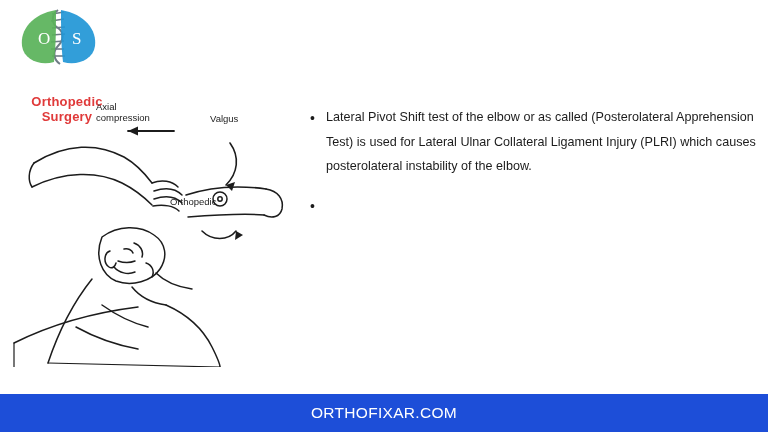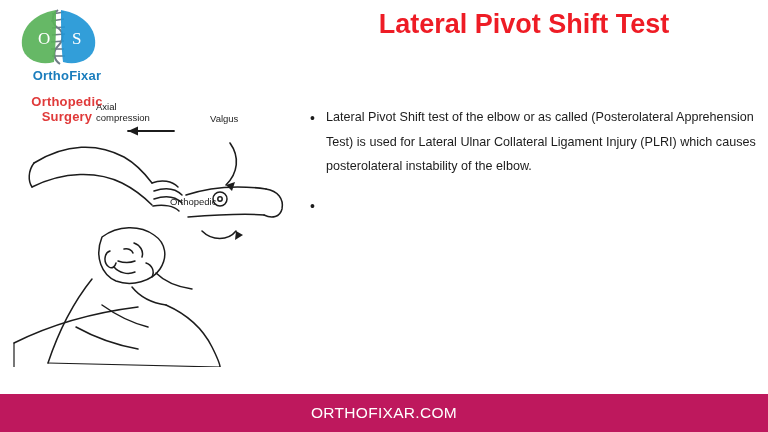--- a/index.html
+++ b/index.html
@@ -119,21 +119,21 @@
     color: #1c1c1c;
   }
 
   
   .footer {
     position: absolute;
     left: 0;
     bottom: 0;
     width: 768px;
     height: 38px;
-    background: #be185d;
+    background: #1d4ed8;
     display: flex;
     align-items: center;
     justify-content: center;
   }
   .footer-text {
     color: #ffffff;
     font-size: 15.5px;
     letter-spacing: 0.3px;
   }
 </style>
@@ -158,26 +158,24 @@
         </g>
 
         <path d="M40 4 C16 8 4 24 6 40 C8 54 24 60 38 56 C40 40 40 20 40 4 Z" fill="#59b259" opacity="0.92"></path>
 
         <path d="M45 4 C69 8 81 24 79 40 C77 54 61 60 47 56 C45 40 45 20 45 4 Z" fill="#2196d6" opacity="0.92"></path>
 
         <text x="22" y="38" font-family="Liberation Serif, serif" font-size="17" fill="#ffffff">O</text>
         <text x="56" y="38" font-family="Liberation Serif, serif" font-size="17" fill="#ffffff">S</text>
       </svg>
     </div>
-    <div class="logo-name">OrthoFixar</div>
     <div class="logo-sub">Orthopedic Surgery</div>
   </div>
 
   <div class="title">
-    <div>Lateral Pivot Shift Test</div>
   </div>
 
   <div class="illus">
     <svg width="292" height="276" viewBox="0 0 292 276" xmlns="http://www.w3.org/2000/svg">
       <g fill="none" stroke="#1c1c1c" stroke-width="1.5" stroke-linecap="round" stroke-linejoin="round">
 
         <path d="M28 72 C60 52 92 52 118 66 C132 74 140 84 146 92"></path>
         <path d="M26 96 C58 80 92 80 116 92 C128 98 138 106 146 114"></path>
         <path d="M28 72 C22 80 22 90 26 96"></path>
 

